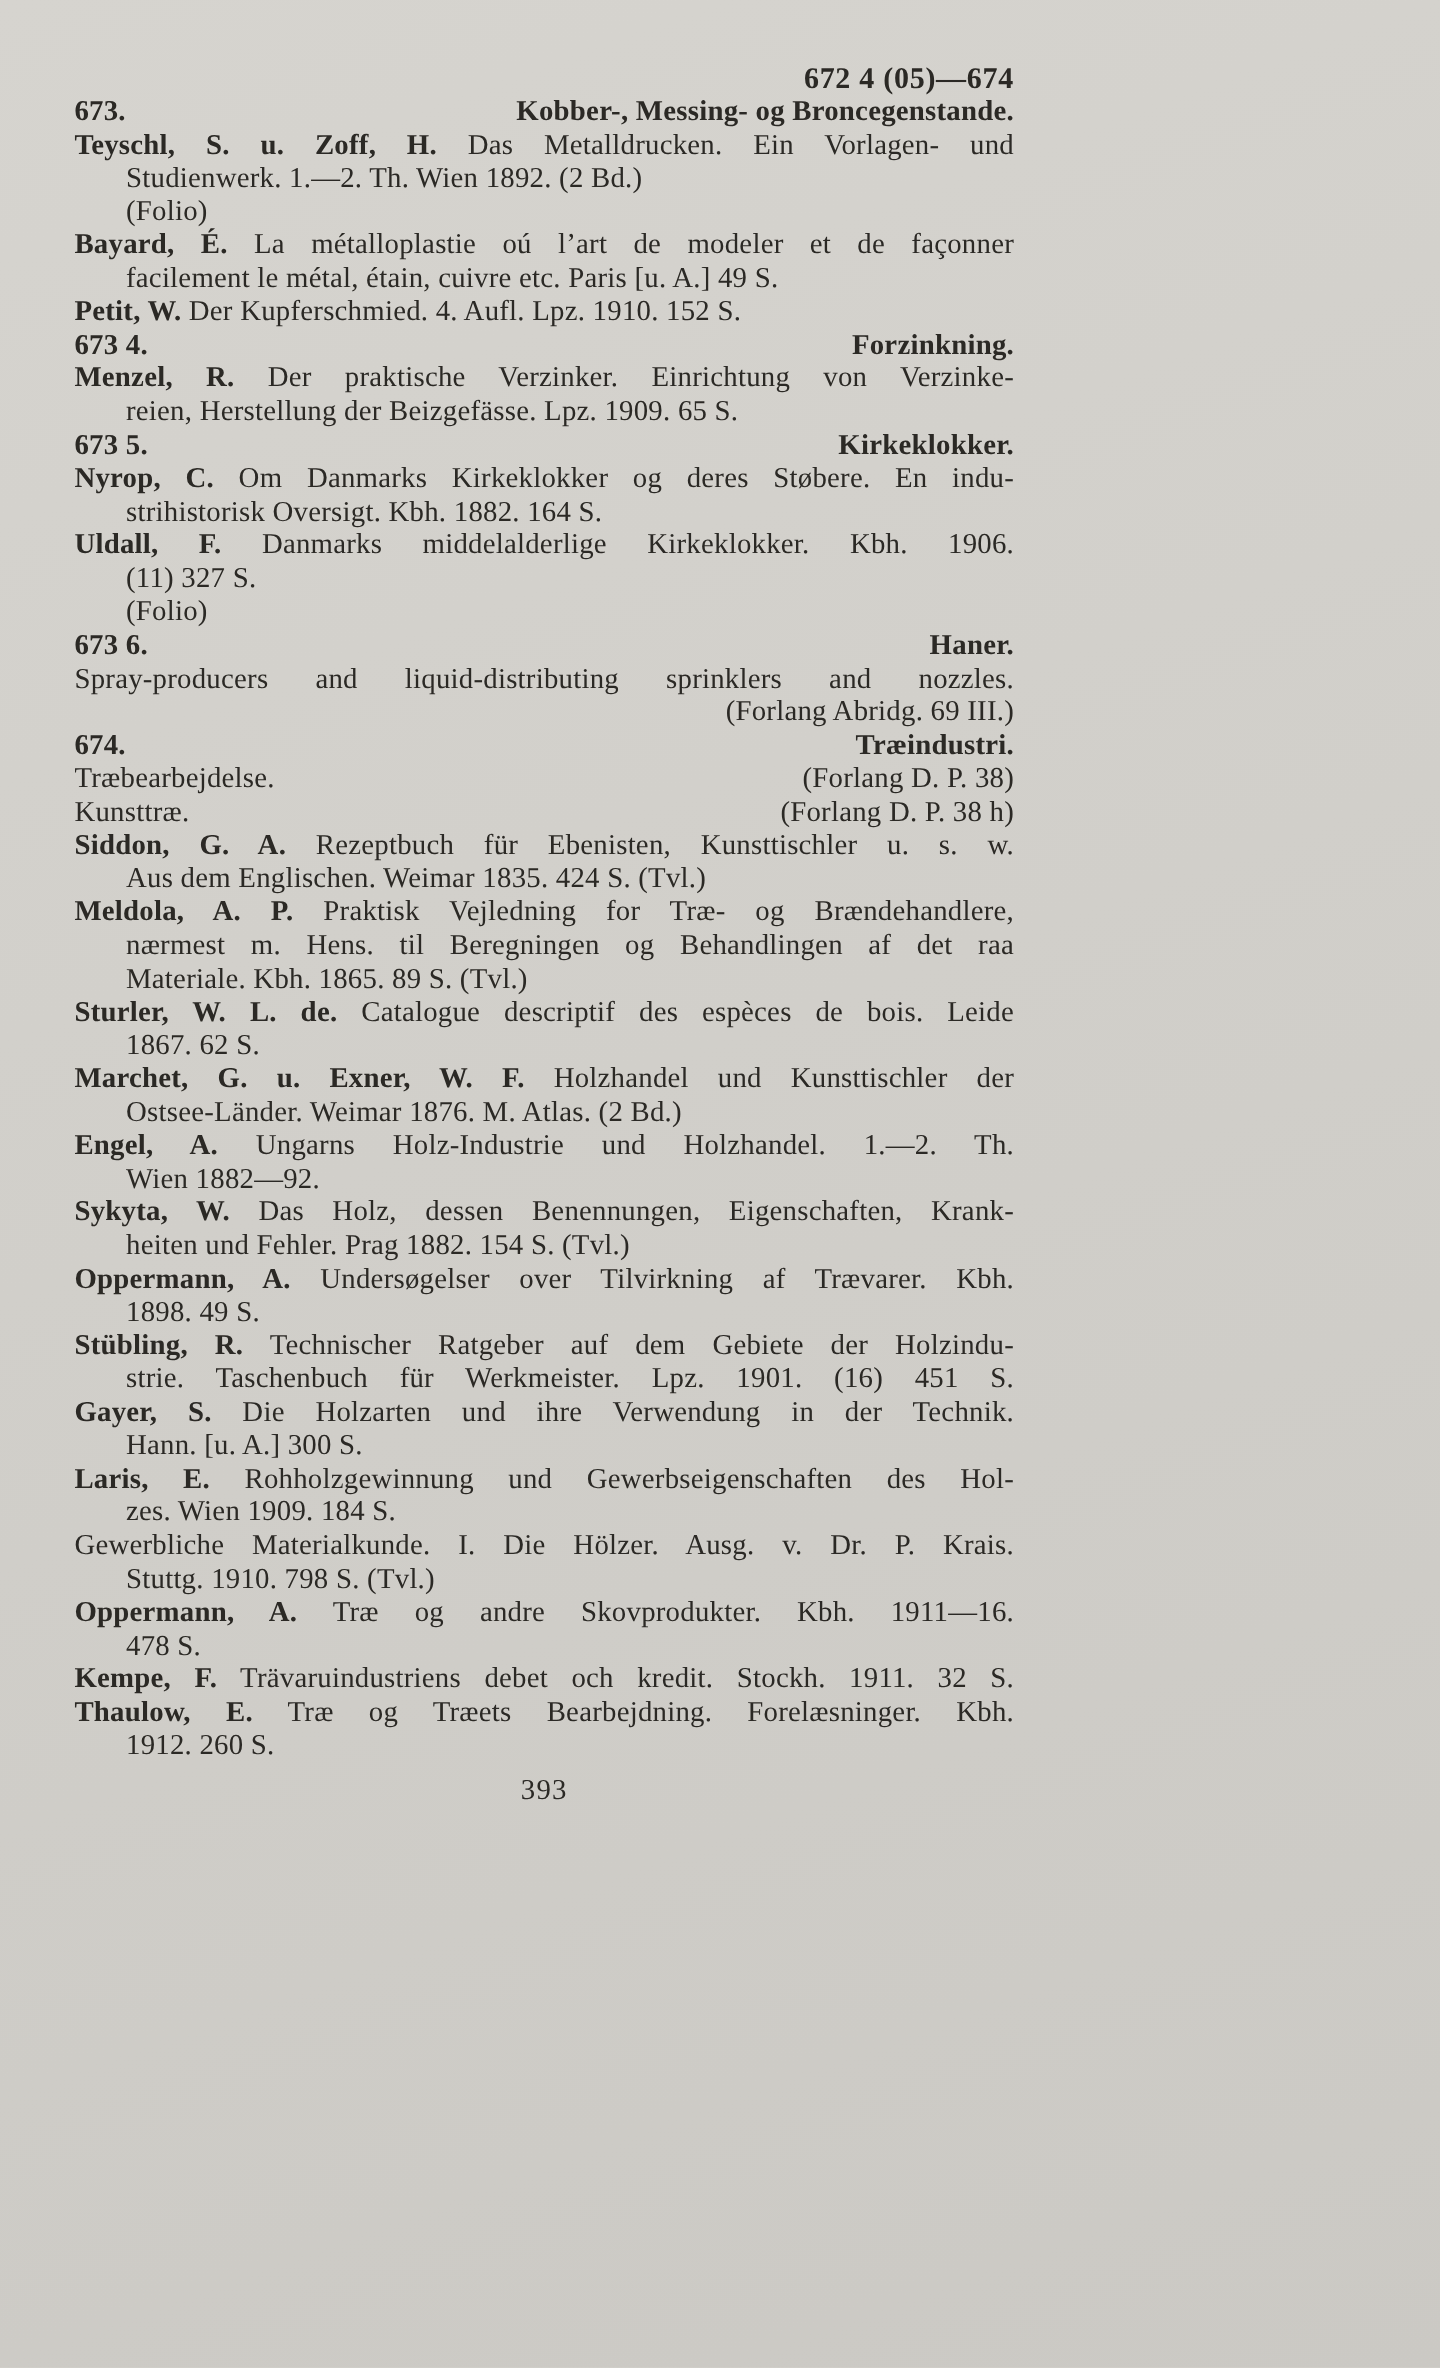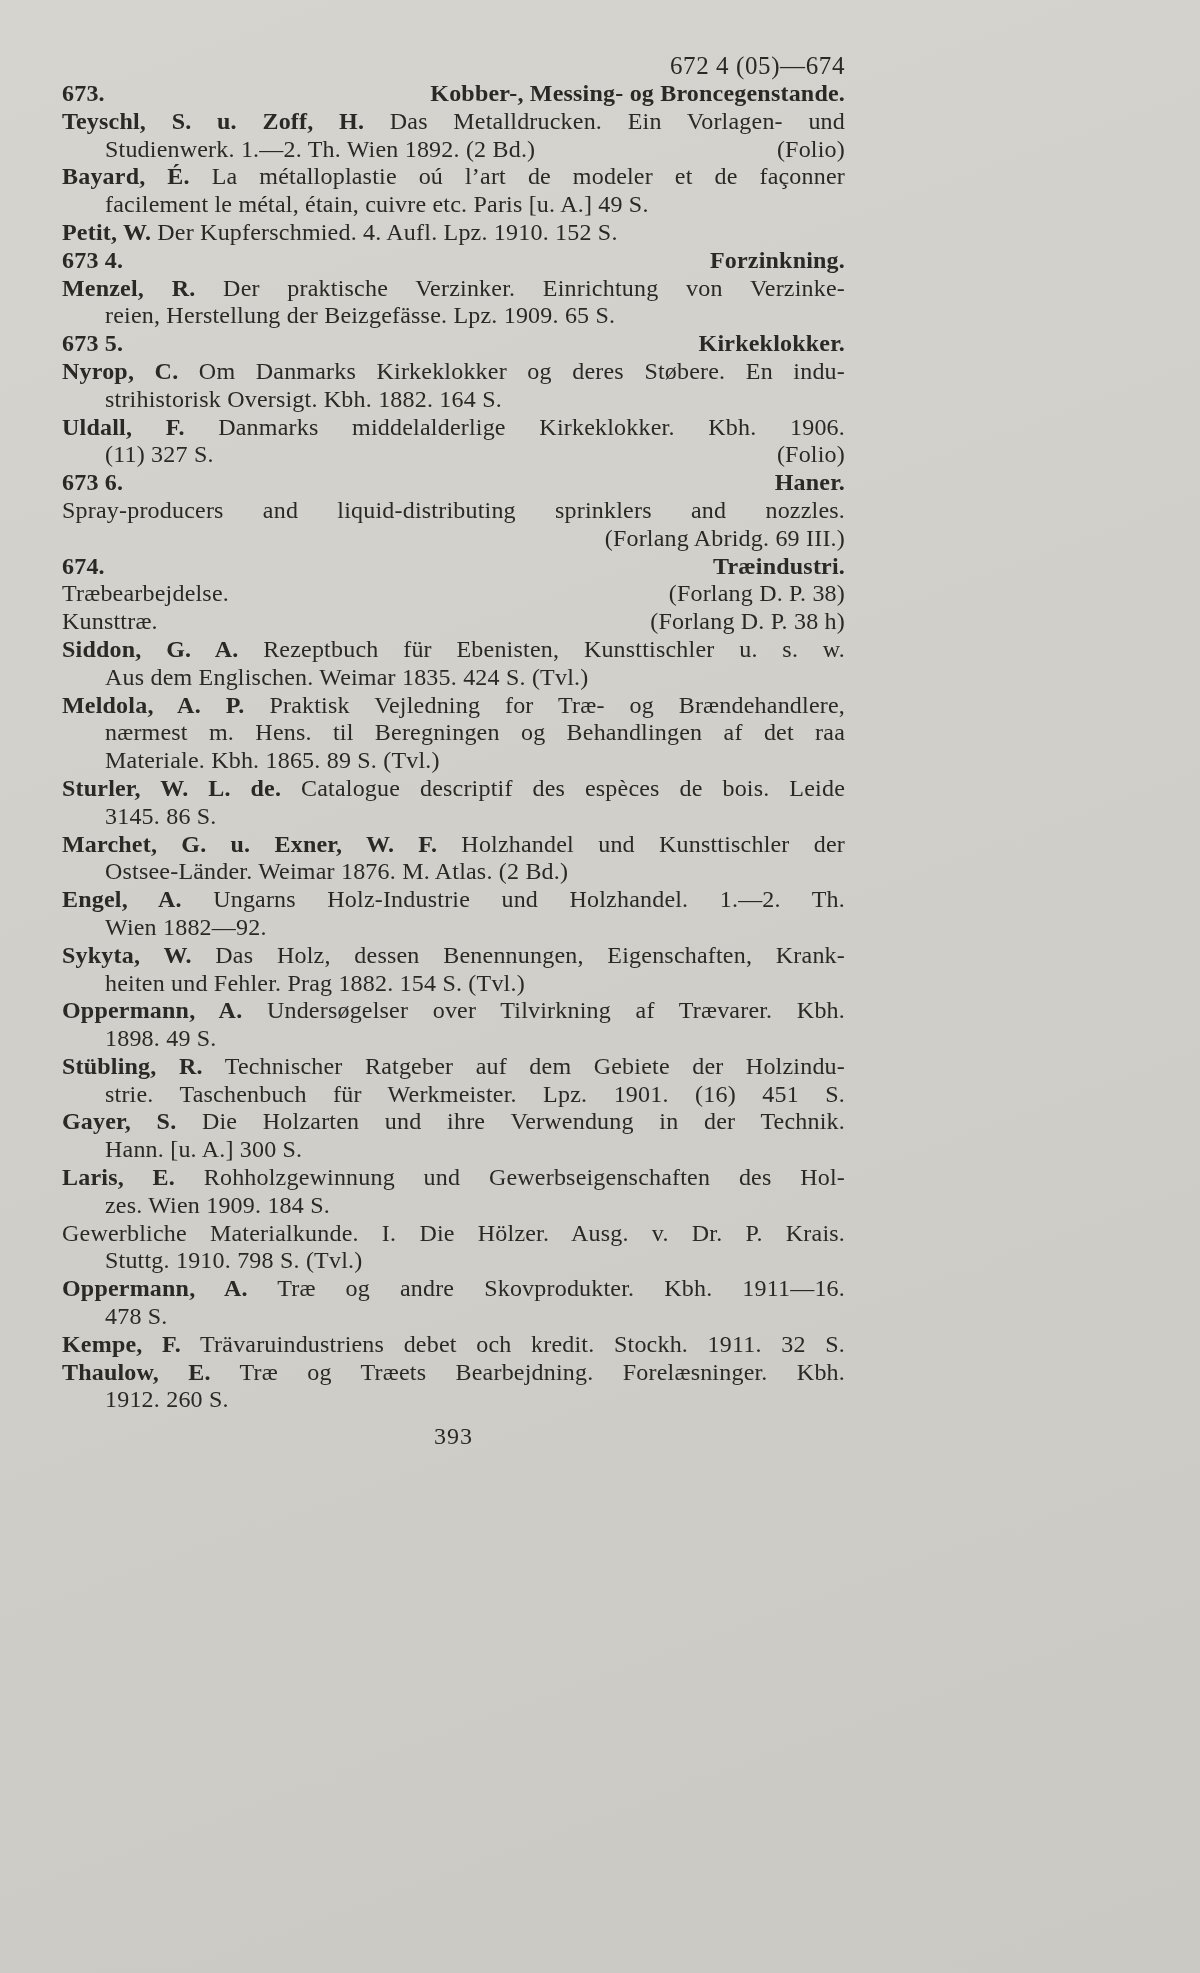--- a/index.html
+++ b/index.html
@@ -18,36 +18,36 @@
     background: linear-gradient(160deg, #d6d4cf 0%, #d1cfca 45%, #cbc9c4 100%);
   }
   .column {
     position: absolute;
     left: 62px;
     top: 52px;
     width: 783px;
   }
   .header-line {
     text-align: right;
-    font-weight: normal;
+    font-weight: bold;
     font-size: 25px;
     line-height: 28px;
     letter-spacing: 0.6px;
   }
   .text-block {
     font-size: 24px;
     letter-spacing: 0.2px;
   }
   .line {
     line-height: 27.8px;
     min-height: 27.8px;
   }
   .line.justify { text-align: justify; text-align-last: justify; }
   .line.right   { text-align: right; }
-  .line.indent  { padding-left: 43px; }
+  .line.indent  { padding-left: 43px; flex-direction: column; }
   .line.split   { display: flex; justify-content: space-between; }
   .run.bold     { font-weight: bold; }
   .page-number {
     margin-top: 9px;
     text-align: center;
     font-size: 24px;
     letter-spacing: 1px;
   }
 </style>
 </head>
@@ -103,21 +103,21 @@
         <div class="line split">
           <span class="split-left"><span class="run">Kunsttræ.</span></span>
           <span class="split-right"><span class="run">(Forlang D. P. 38 h)</span></span>
         </div>
         <div class="line justify"><span class="run bold">Siddon, G. A.</span><span class="run"> Rezeptbuch für Ebenisten, Kunsttischler u. s. w.</span></div>
         <div class="line left indent"><span class="run">Aus dem Englischen. Weimar 1835. 424 S. (Tvl.)</span></div>
         <div class="line justify"><span class="run bold">Meldola, A. P.</span><span class="run"> Praktisk Vejledning for Træ- og Brændehandlere,</span></div>
         <div class="line justify indent"><span class="run">nærmest m. Hens. til Beregningen og Behandlingen af det raa</span></div>
         <div class="line left indent"><span class="run">Materiale. Kbh. 1865. 89 S. (Tvl.)</span></div>
         <div class="line justify"><span class="run bold">Sturler, W. L. de.</span><span class="run"> Catalogue descriptif des espèces de bois. Leide</span></div>
-        <div class="line left indent"><span class="run">3145. 86 S.</span></div>
+        <div class="line left indent"><span class="run">1867. 62 S.</span></div>
         <div class="line justify"><span class="run bold">Marchet, G. u. Exner, W. F.</span><span class="run"> Holzhandel und Kunsttischler der</span></div>
         <div class="line left indent"><span class="run">Ostsee-Länder. Weimar 1876. M. Atlas. (2 Bd.)</span></div>
         <div class="line justify"><span class="run bold">Engel, A.</span><span class="run"> Ungarns Holz-Industrie und Holzhandel. 1.—2. Th.</span></div>
         <div class="line left indent"><span class="run">Wien 1882—92.</span></div>
         <div class="line justify"><span class="run bold">Sykyta, W.</span><span class="run"> Das Holz, dessen Benennungen, Eigenschaften, Krank-</span></div>
         <div class="line left indent"><span class="run">heiten und Fehler. Prag 1882. 154 S. (Tvl.)</span></div>
         <div class="line justify"><span class="run bold">Oppermann, A.</span><span class="run"> Undersøgelser over Tilvirkning af Trævarer. Kbh.</span></div>
         <div class="line left indent"><span class="run">1898. 49 S.</span></div>
         <div class="line justify"><span class="run bold">Stübling, R.</span><span class="run"> Technischer Ratgeber auf dem Gebiete der Holzindu-</span></div>
         <div class="line justify indent"><span class="run">strie. Taschenbuch für Werkmeister. Lpz. 1901. (16) 451 S.</span></div>

